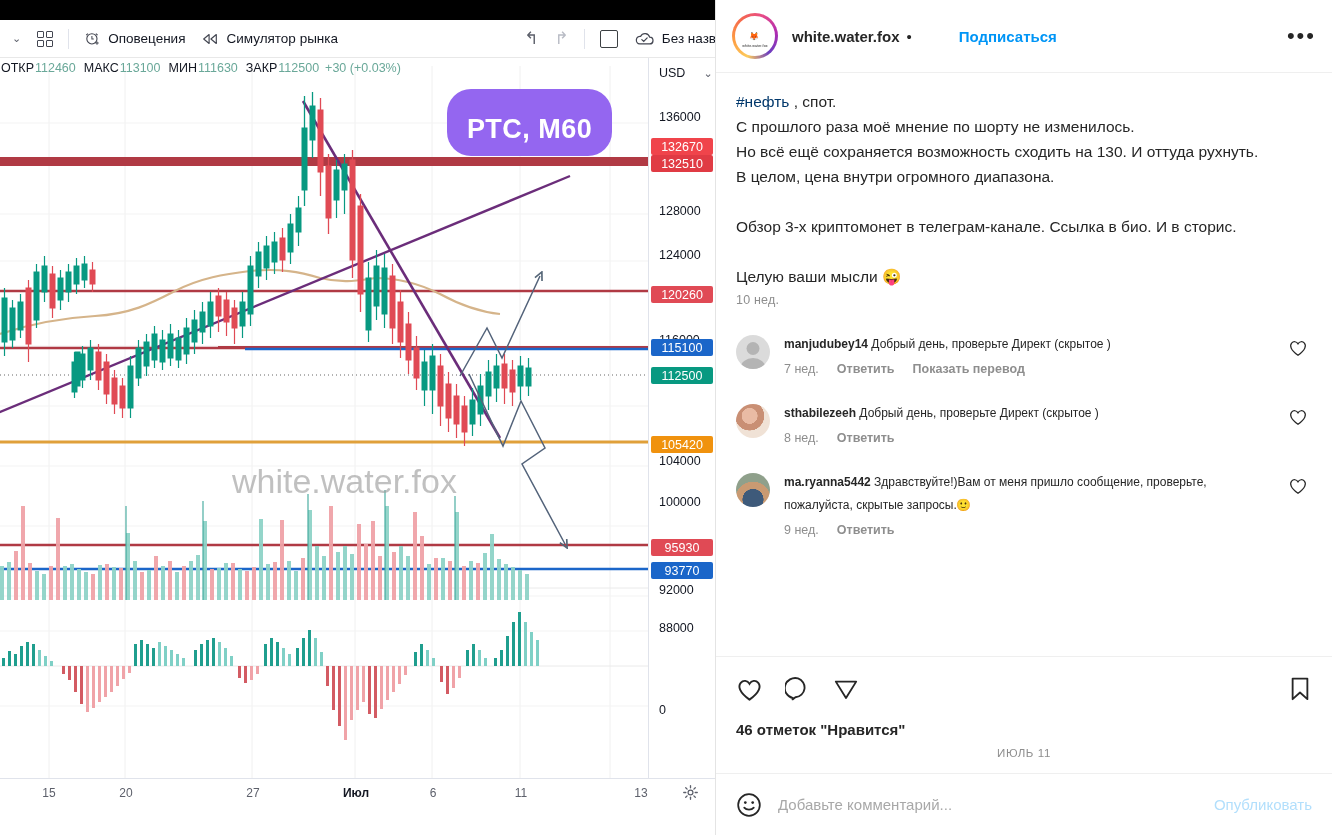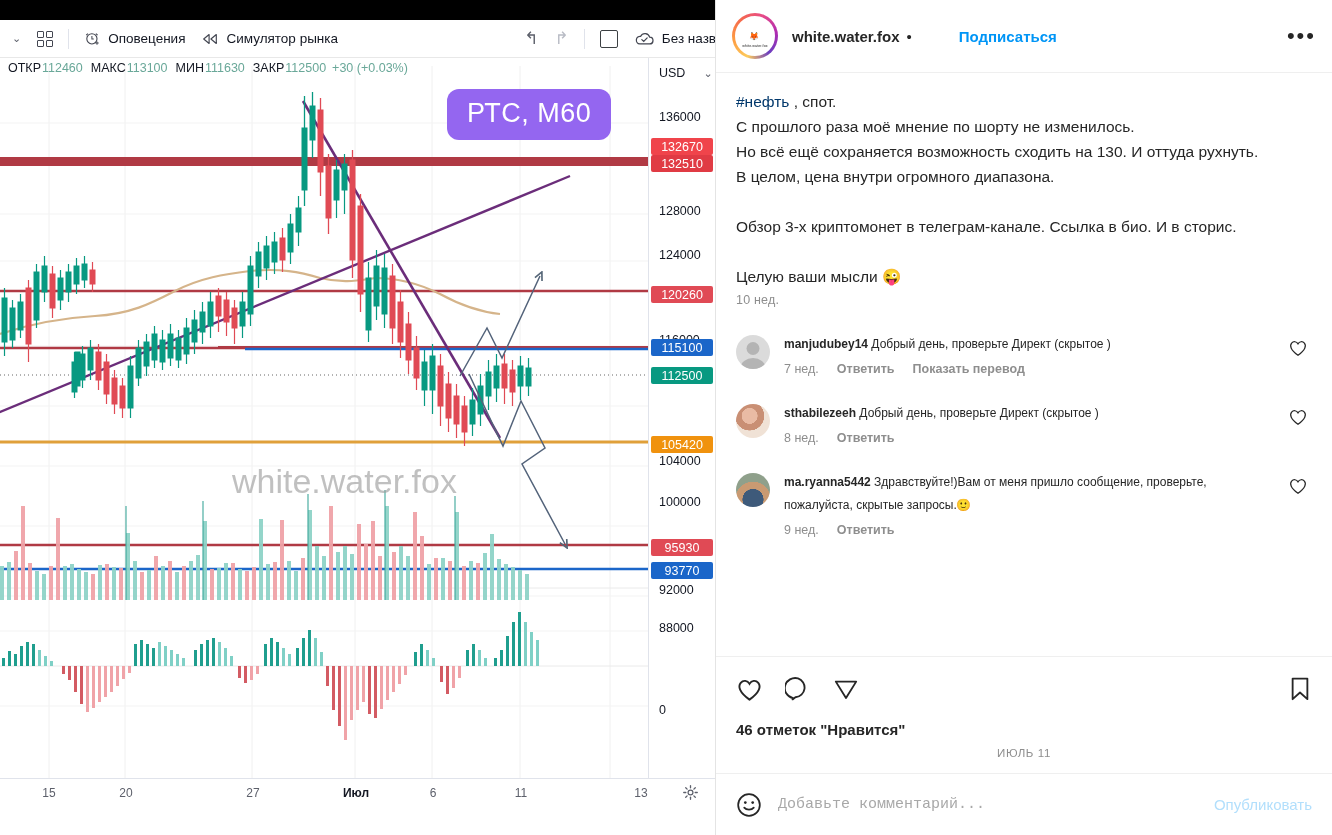--- a/index.html
+++ b/index.html
@@ -39,35 +39,35 @@
   .sq-grid i { display:block; border:1.4px solid #434651; border-radius:1px; }
   .sqbtn { width:18px; height:18px; border:1.6px solid #3c4043; border-radius:2px; }
   .arrowico { font-size:17px; color:#5d606b; line-height:1; }
   .arrowico.dim { color:#b9bcc5; }
   .cloudtxt { font-size:13.5px; color:#131722; }
 
   
   .ohlc {
     position:absolute; left:0; top:58px; width:716px; height:20px;
     font-size:12.5px; color:#131722; white-space:nowrap; z-index:25;
-    display:flex; align-items:center; padding-left:8px; letter-spacing:0px;
+    display:flex; align-items:center; padding-left:1px; letter-spacing:0px;
   }
   .ohlc .lbl { color:#131722; }
   .ohlc .num { color:#6aa899; margin-left:1px; }
   .ohlc .chg { color:#6aa899; margin-left:6px; }
 
   
   .plot { position:absolute; left:0; top:66px; width:648px; height:712px; }
   .plot svg { display:block; }
 
   
   .sym-badge {
     position:absolute; left:447px; top:89px;
-    background:#9466f0; color:#fff; font-size:27px; font-weight:normal;
-    padding:9px 20px 11px; border-radius:12px; letter-spacing:0.5px; z-index:20;
+    background:#9466f0; color:#fff; font-size:27px; font-weight:bold;
+    padding:25px 20px 11px; border-radius:24px; letter-spacing:0.5px; z-index:20;
   }
   .watermark {
     position:absolute; left:232px; top:462px; font-size:34px; color:#9b9b9b;
     opacity:.62; z-index:5; white-space:nowrap;
   }
 
   
   .pricescale {
     position:absolute; left:648px; top:58px; width:68px; height:720px;
     background:#fff; border-left:1px solid #e0e3eb; z-index:22;
@@ -148,21 +148,21 @@
   .ig-icons .save { margin-left:auto; }
   .ig-likes { font-size:15px; font-weight:bold; color:#262626; margin-top:12px;}
   .ig-date { font-size:11.5px; color:#8e8e8e; letter-spacing:.6px; margin-top:9px; margin-bottom:14px;text-align:center;}
 
   .ig-addbar {
     border-top:1px solid #efefef; height:62px; flex:0 0 62px;
     display:flex; align-items:center; padding: 0 20px;
   }
   .ig-input {
     flex:1 1 auto; border:none; outline:none; margin-left:16px;
-    font-size:15px; color:#262626; font-family:Liberation Mono, monospace;
+    font-size:15px; color:#262626; font-family:Liberation Sans, sans-serif;
     background:transparent;
   }
   .ig-input::placeholder { color:#a8a8a8; }
   .ig-post { font-size:15px; color:#b2dffc; font-weight:normal; cursor:pointer; }
 
   svg.ico { display:block; }
 </style>
 </head>
 <body>
 

